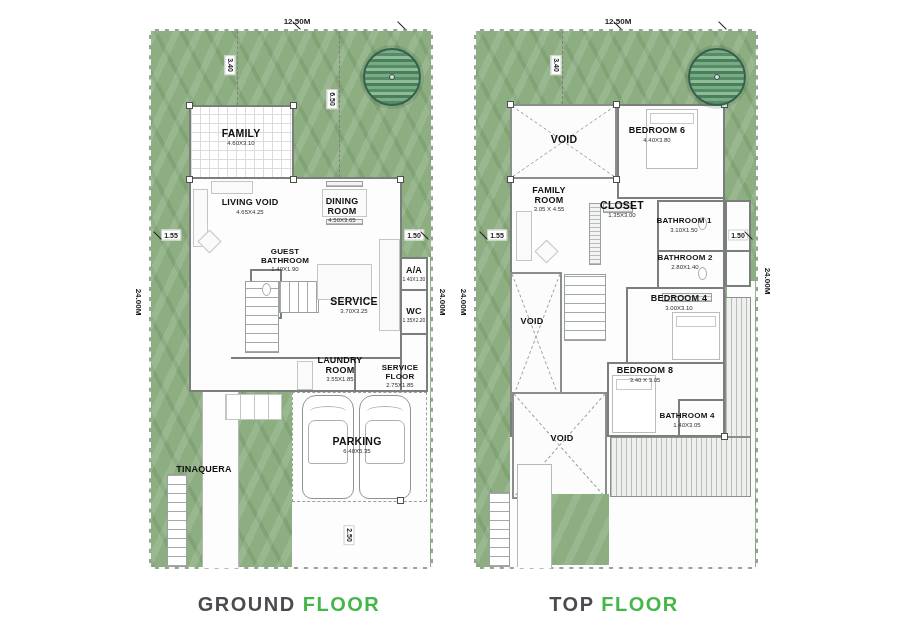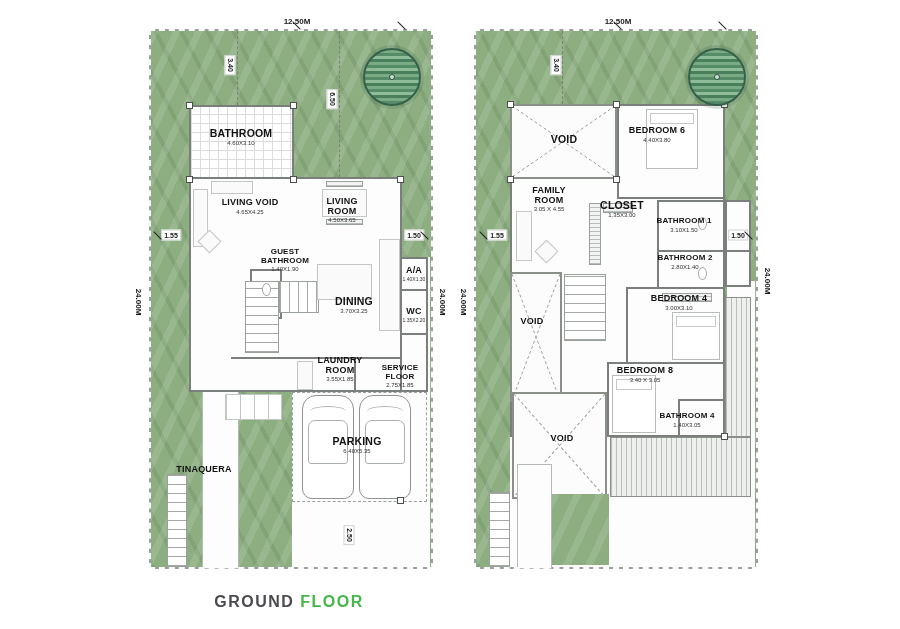--- a/index.html
+++ b/index.html
@@ -51,21 +51,21 @@
   .rname.big{font-size:10.5px;}
   .rsize{font-size:6px;color:#333;display:block;margin-top:1px;}
   .chip{position:absolute;z-index:7;transform:translate(-50%,-50%);background:#fff;
         border:1px solid #cdd1cd;padding:0 2px;font-size:7px;font-weight:bold;color:#1a1a1a;
         line-height:9px;white-space:nowrap;}
   .chip.rot{transform:translate(-50%,-50%) rotate(90deg);}
   .dimfree{position:absolute;z-index:7;transform:translate(-50%,-50%);font-size:8px;font-weight:bold;
         color:#1a1a1a;white-space:nowrap;}
   .dimfree.rot{transform:translate(-50%,-50%) rotate(90deg);background:#fff;padding:0 2px;}
   .tick{position:absolute;width:11px;height:0;border-top:1.5px solid #222;transform:rotate(45deg);z-index:7;}
-  .caption{position:absolute;top:593px;width:280px;text-align:center;font-size:16px;font-weight:bold;
+  .caption{position:absolute;top:593px;width:280px;text-align:center;font-size:20px;font-weight:bold;
         letter-spacing:1.5px;z-index:8;}
   .cap-d{color:#4a4a4f;} .cap-g{color:#45b649;}
   .dot{position:absolute;border:1px solid #a7aba7;border-radius:50%;background:#fff;z-index:3;box-sizing:border-box;}
 </style>
 </head>
 <body>
 
 <div id="stage">
 
   <div class="plan" style="left:149px;">
@@ -107,37 +107,37 @@
     <div class="pillar" style="left:35px;top:145px;"></div>
     <div class="pillar" style="left:139px;top:145px;"></div>
     <div class="pillar" style="left:246px;top:145px;"></div>
     <div class="pillar" style="left:246px;top:466px;"></div>
 
     <div class="tree" style="left:212px;top:17px;"></div>
     <div class="dashv" style="left:86px;top:0;height:74px;"></div>
     <div class="dashv" style="left:188px;top:0;height:146px;"></div>
 
     <div class="label" style="left:90px;top:106px;width:90px;">
-      <span class="rname big">BATHROOM</span>
+      <span class="rname big">FAMILY</span>
       <span class="rsize">4.60X3.10</span>
     </div>
     <div class="label" style="left:99px;top:176px;width:62px;">
       <span class="rname">LIVING VOID</span>
       <span class="rsize">4.65X4.25</span>
     </div>
     <div class="label" style="left:191px;top:179px;width:58px;">
-      <span class="rname">LIVING ROOM</span>
+      <span class="rname">DINING ROOM</span>
       <span class="rsize">4.50X3.65</span>
     </div>
     <div class="label" style="left:134px;top:229px;width:70px;">
       <span class="rname" style="font-size:8px;">GUEST BATHROOM</span>
       <span class="rsize">1.40X1.90</span>
     </div>
     <div class="label" style="left:203px;top:274px;width:80px;">
-      <span class="rname big">DINING</span>
+      <span class="rname big">SERVICE</span>
       <span class="rsize">3.70X3.25</span>
     </div>
     <div class="label" style="left:263px;top:243px;width:30px;">
       <span class="rname">A/A</span>
       <span class="rsize" style="font-size:5px;">1.40X1.30</span>
     </div>
     <div class="label" style="left:263px;top:284px;width:30px;">
       <span class="rname">WC</span>
       <span class="rsize" style="font-size:5px;">1.35X2.20</span>
     </div>
@@ -289,13 +289,17 @@
     <div class="tick" style="left:136px;top:-6px;"></div>
     <div class="tick" style="left:241px;top:-6px;"></div>
     <div class="tick" style="left:2px;top:204px;"></div>
     <div class="tick" style="left:267px;top:204px;"></div>
   </div>
 
   <div class="caption" style="left:149px;">
     <span class="cap-d">GROUND</span>
     <span class="cap-g">FLOOR</span>
   </div>
+  <div class="caption" style="left:474px;">
+    <span class="cap-d">TOP</span>
+    <span class="cap-g">FLOOR</span>
+  </div>
 </div>
 
 </body></html>

